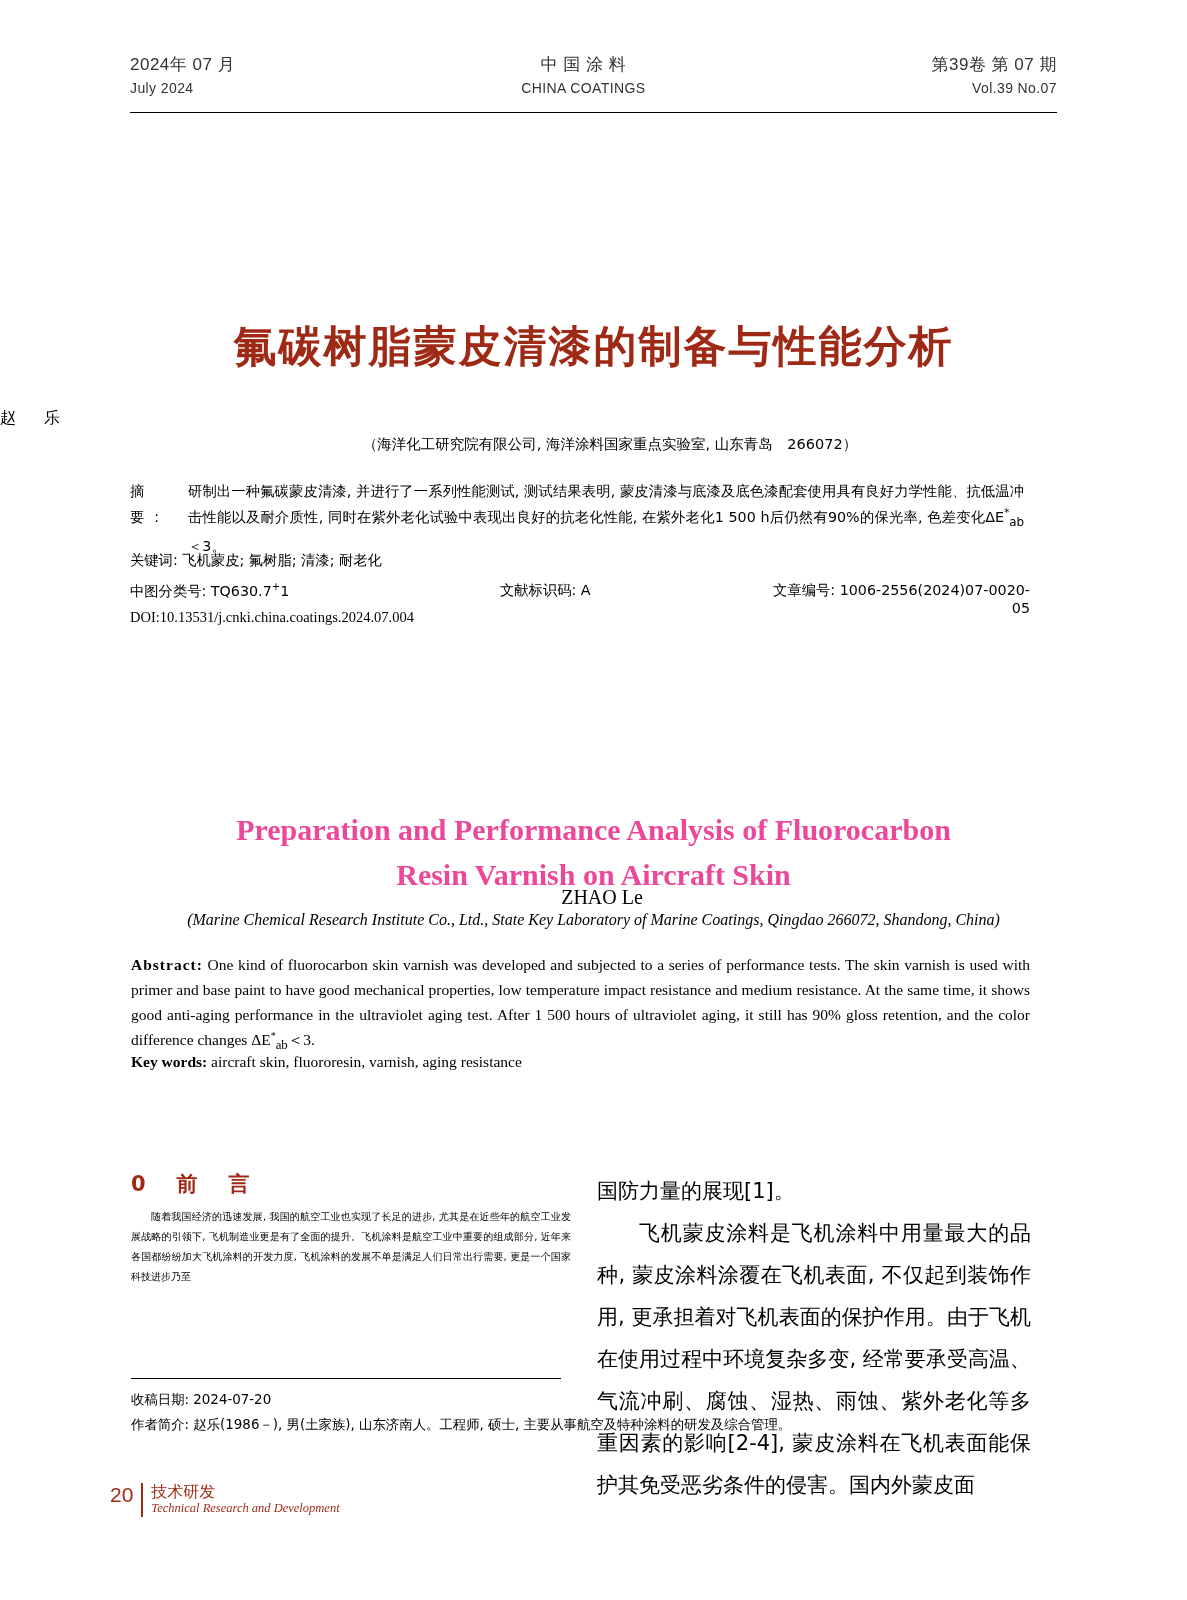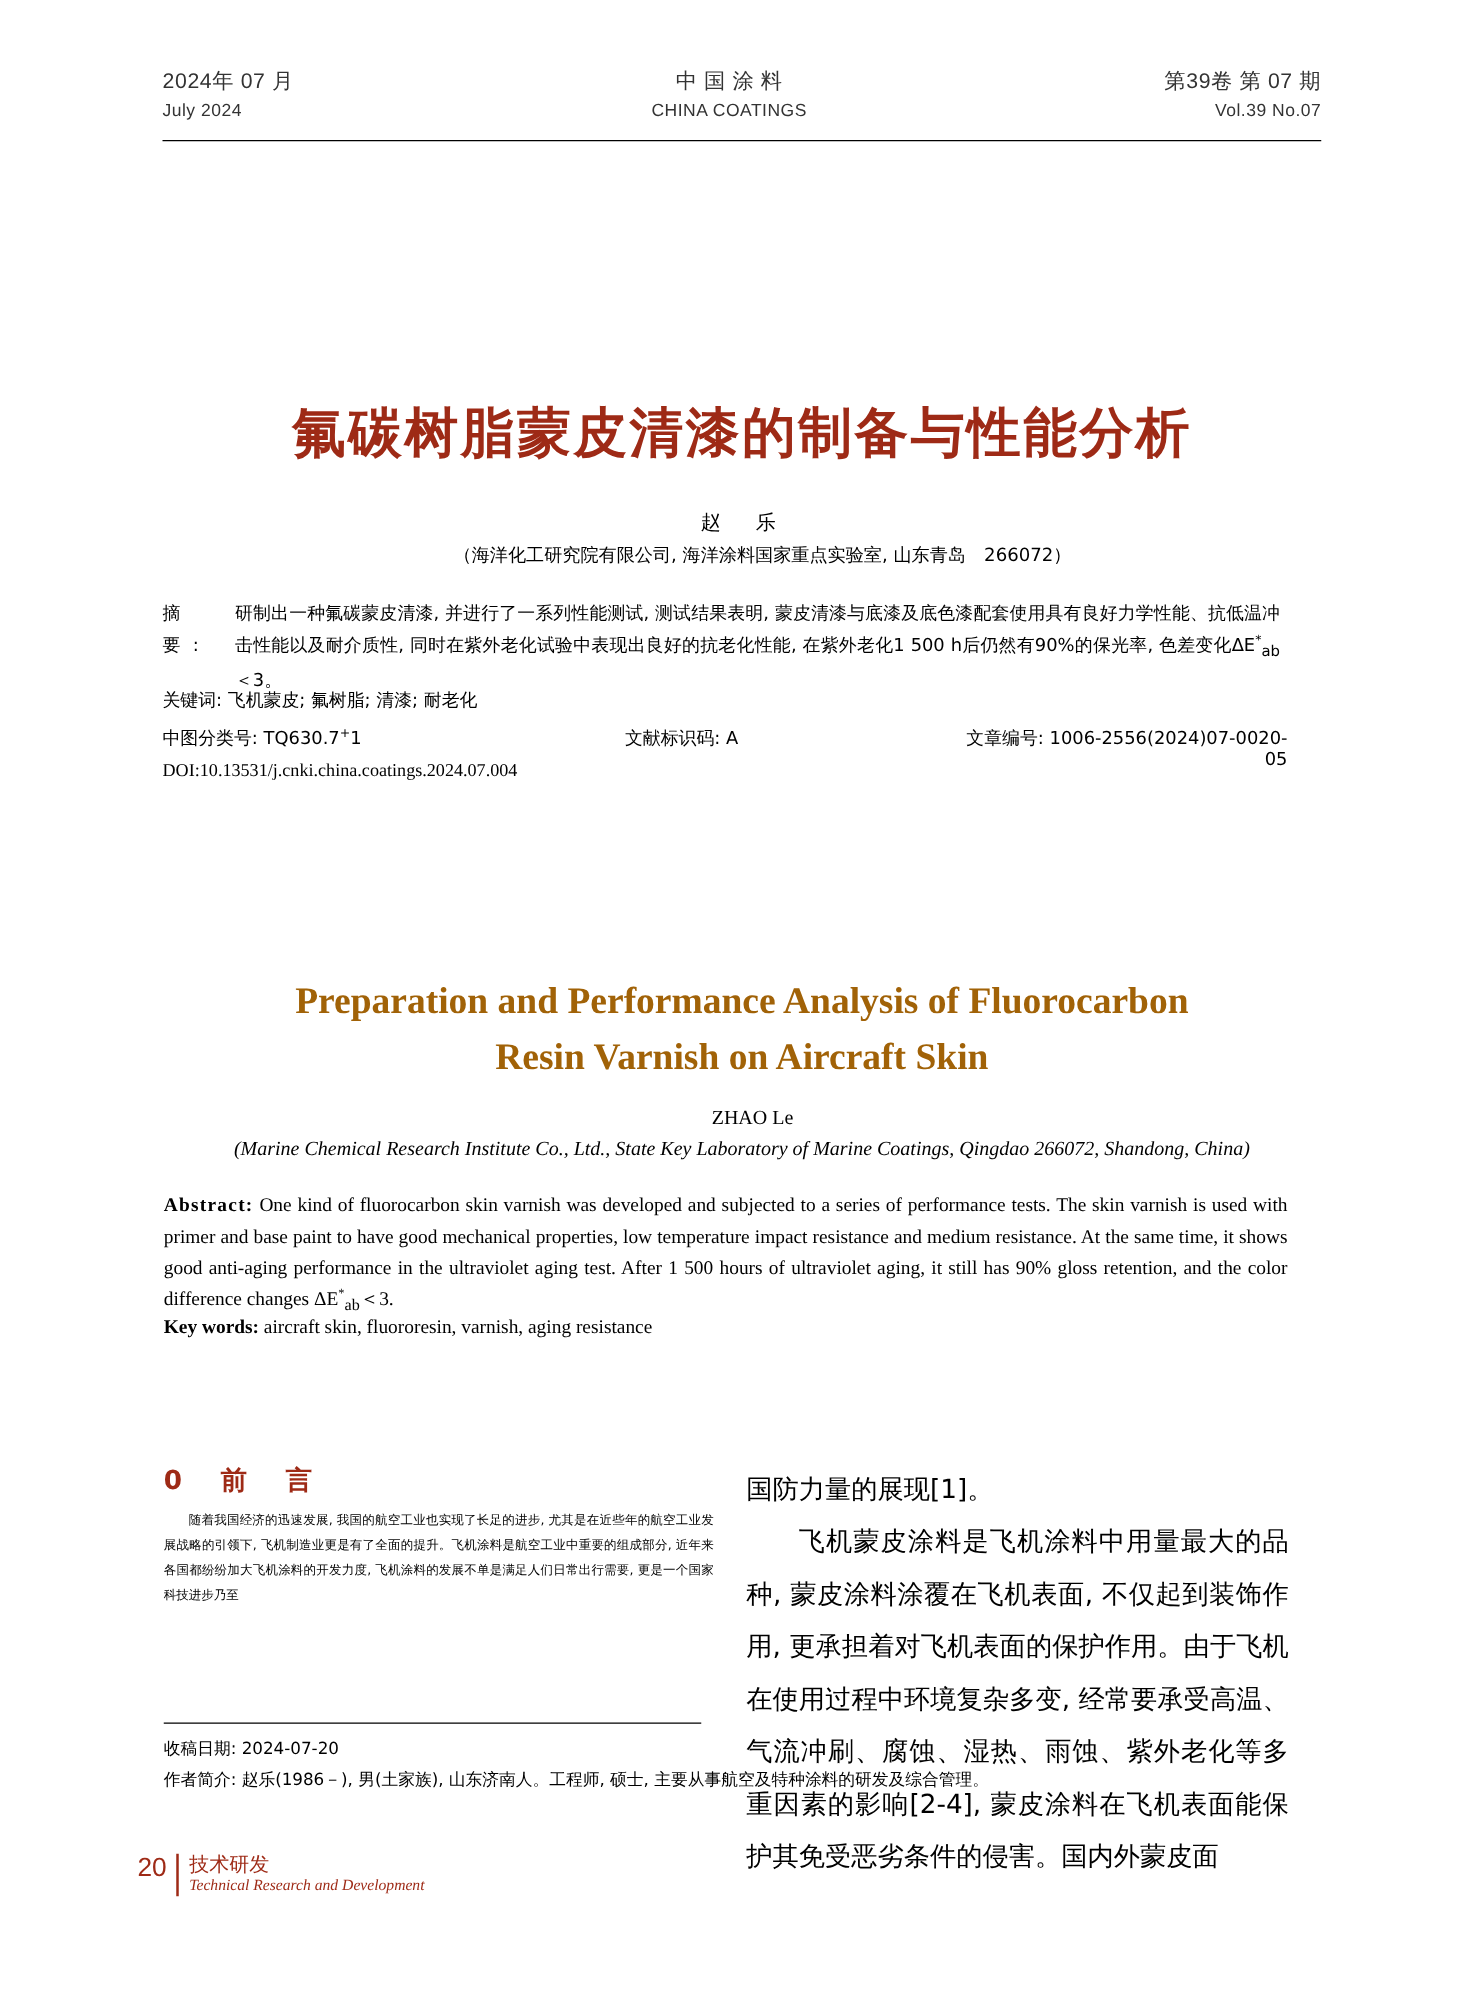--- a/index.html
+++ b/index.html
@@ -57,21 +57,20 @@
     color: #9e2a16;
     font-family: "DejaVu Sans", sans-serif;
     font-weight: bold;
     font-size: 43px;
     letter-spacing: 2px;
   }
   .cn-author {
     position: absolute;
     left: 0; right: 0;
     top: 408px;
-    text-align: center;
     font-family: Liberation Sans, sans-serif;
     font-size: 16px;
     letter-spacing: 6px;
   }
   .cn-affil {
     position: absolute;
     left: 0; right: 0;
     top: 435px;
     text-align: center;
     font-family: "DejaVu Sans", sans-serif;
@@ -126,35 +125,35 @@
     top: 609px;
     font-family: "Liberation Serif", serif;
     font-size: 14.5px;
   }
   sup.sm { font-size: 10px; vertical-align: super; }
 
   
   .en-title {
     position: absolute;
     left: 140px;
-    top: 778px;
+    top: 807px;
     width: 907px;
     text-align: center;
-    color: #a16207;
+    color: #ec4899;
     font-family: "Liberation Serif", serif;
     font-weight: bold;
     font-size: 30px;
     line-height: 1.5;
   }
   .en-author {
     position: absolute;
     left: 17px; right: 0;
     top: 886px;
     text-align: center;
-    font-size: 16px;
+    font-size: 20px;
   }
   .en-affil {
     position: absolute;
     left: 0; right: 0;
     top: 911px;
     text-align: center;
     font-style: italic;
     font-size: 16px;
   }
 

